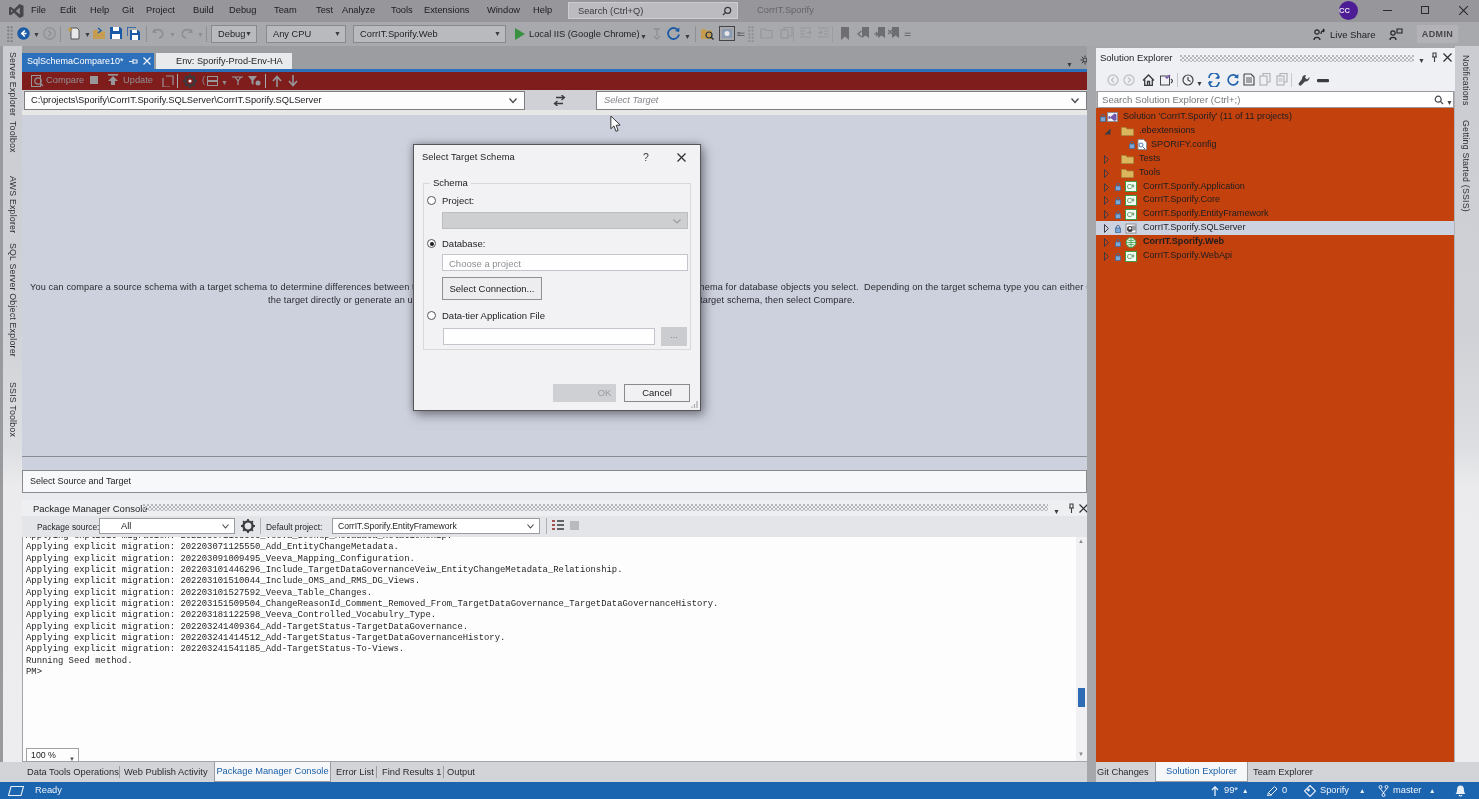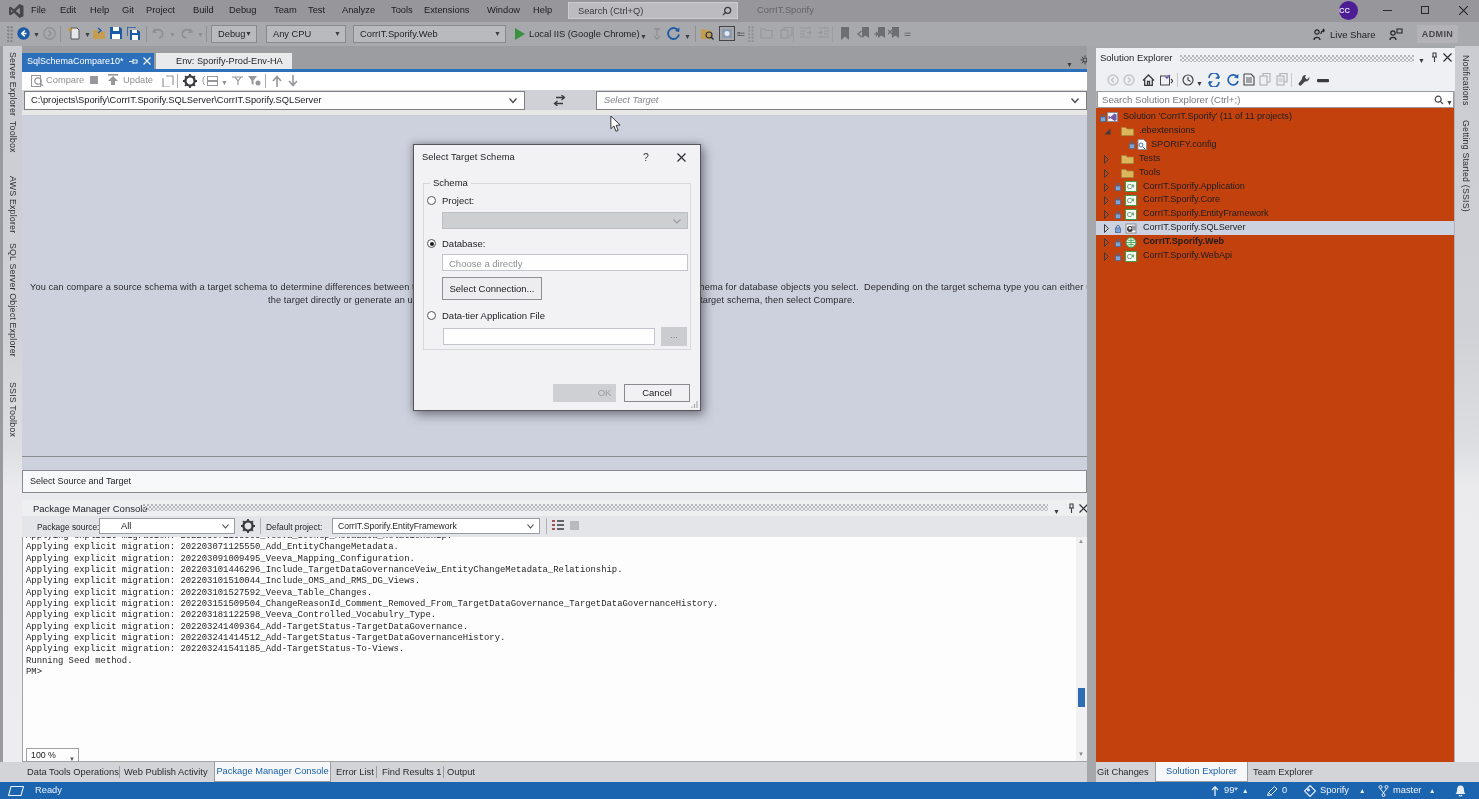--- a/index.html
+++ b/index.html
@@ -18,21 +18,21 @@
 .strip{top:46px;width:22px;height:736px;background:linear-gradient(180deg,#caccd1 0,#cfd1d6 280px,#dcdee1 400px,#ebebed 440px,#ededef 736px);}
 #lstrip{left:0;border-left:3px solid #9a9a9e;width:22px;}
 #rstrip{left:1455px;width:24px;border-left:none;}
 .vtxt{position:absolute;writing-mode:vertical-rl;font-size:8.8px;color:#2d2d31;left:5px;letter-spacing:.2px;}
 #rstrip .vtxt{left:6px;}
 
 #tabstrip{left:22px;top:46px;width:1065px;height:23px;background:#9b9da1;}
 #tab1{left:22px;top:53px;width:132px;height:16px;background:#2c6fba;color:#fff;font-size:9px;line-height:16px;padding-left:5px;}
 #tab2{left:156px;top:53px;width:136px;height:16px;background:#e9eaec;color:#1f1f23;font-size:9.2px;line-height:16px;padding-left:20px;}
 #blueline{left:22px;top:69px;width:1065px;height:3px;background:#2c6fba;}
-#cmprow{left:22px;top:72px;width:1065px;height:18px;background:#ffffff;font-size:9.3px;color:#909094;}
+#cmprow{left:22px;top:72px;width:1065px;height:18px;background:#7f1d1d;font-size:9.3px;color:#909094;}
 #pathrow{left:22px;top:90px;width:1065px;height:20px;background:#cfd1d7;}
 .combo{position:absolute;background:#fdfdfe;border:1px solid #7d7e82;font-size:9.3px;color:#222226;}
 
 #editor{left:22px;top:115px;width:1065px;height:342px;background:#cdd1dd;border-bottom:1px solid #8a8c92;}
 #edgap{left:22px;top:457px;width:1065px;height:13px;background:#cdd1dd;}
 #selbar{left:22px;top:470px;width:1065px;height:23px;background:#f7f8f9;border:1px solid #898b90;font-size:9px;color:#1e1e22;line-height:21px;padding-left:7px;}
 #belowsel{left:22px;top:493px;width:1065px;height:7px;background:#e9ebee;}
 .edline{position:absolute;font-size:9.2px;letter-spacing:.12px;color:#2a2a30;white-space:nowrap;}
 
 #pmc{left:22px;top:500px;width:1065px;height:262px;background:#fdfdfd;border:1px solid #a2a4a8;}
@@ -72,21 +72,21 @@
       <path d="M10.5 0 L5 5.2 L1.8 2.8 L0 3.6 L0 10.4 L1.8 11.2 L5 8.8 L10.5 14 L14.5 12.3 L14.5 1.7 Z M2 8.6 L2 5.4 L3.8 7 Z M6.8 7 L10.8 3.6 L10.8 10.4 Z" fill="#46464b"></path>
     </svg>
  <span class="mi" style="left:31px;">File</span>
  <span class="mi" style="left:60px;">Edit</span>
  <span class="mi" style="left:90px;">Help</span>
  <span class="mi" style="left:122px;">Git</span>
  <span class="mi" style="left:146px;">Project</span>
  <span class="mi" style="left:193px;">Build</span>
  <span class="mi" style="left:229px;">Debug</span>
  <span class="mi" style="left:274px;">Team</span>
- <span class="mi" style="left:308px;">Test</span>
+ <span class="mi" style="left:316px;">Test</span>
  <span class="mi" style="left:342px;">Analyze</span>
  <span class="mi" style="left:391px;">Tools</span>
  <span class="mi" style="left:424px;">Extensions</span>
  <span class="mi" style="left:487px;">Window</span>
  <span class="mi" style="left:533px;">Help</span>
  <div class="a" style="left:568px;top:2px;width:170px;height:17px;background:#bcbcc0;border:1px solid #cdcdd1;">
    <span class="a nw" style="left:9px;top:3px;font-size:9.3px;color:#3a3a3e;">Search (Ctrl+Q)</span>
    <svg class="a" style="right:5px;top:3px;" width="10" height="10" viewBox="0 0 10 10">
         <circle cx="5.7" cy="4.3" r="3" fill="none" stroke="#3a3a3e" stroke-width="1.3"></circle>
         <path d="M3.4 6.6 L1 9" stroke="#3a3a3e" stroke-width="1.3"></path>
@@ -653,21 +653,21 @@
  <span class="dl" style="left:28px;top:50px;">Project:</span>
  <div class="a" style="left:28px;top:67px;width:246px;height:17px;background:#cecfd1;border:1px solid #bdbec2;">
       <svg class="a" style="right:6px;top:6px;" width="8" height="5" viewBox="0 0 8 5">
         <path d="M0.5 0.5 L4 4 L7.5 0.5" fill="none" stroke="#9a9a9e" stroke-width="1.1"></path>
       </svg>
     </div>
  <div class="radio" style="left:13px;top:94px;"></div>
  <div class="a" style="left:15.5px;top:96.5px;width:4px;height:4px;border-radius:50%;background:#1c1c20;"></div>
  <span class="dl" style="left:28px;top:93px;">Database:</span>
  <div class="din" style="left:28px;top:109px;width:246px;height:17px;">
-      <span class="dl nw" style="left:6px;top:3px;color:#8e9094;">Choose a directly</span>
+      <span class="dl nw" style="left:6px;top:3px;color:#8e9094;">Choose a project</span>
     </div>
  <div class="a" style="left:28px;top:132px;width:100px;height:23px;background:#ededef;border:1px solid #8f9094;text-align:center;line-height:21px;font-size:9.5px;color:#1b1b1f;">Select Connection...</div>
  <div class="radio" style="left:13px;top:166px;"></div>
  <span class="dl" style="left:28px;top:165px;">Data-tier Application File</span>
  <div class="din" style="left:29px;top:183px;width:212px;height:17px;"></div>
  <div class="a" style="left:247px;top:182px;width:26px;height:19px;background:#cbcccf;color:#7e7e82;text-align:center;line-height:16px;font-size:9px;">...</div>
  <div class="a" style="left:139px;top:239px;width:63px;height:18px;background:#cfd0d3;color:#9b9b9f;text-align:center;line-height:18px;font-size:9.5px;padding-left:40px;">OK</div>
  <div class="a" style="left:210px;top:239px;width:66px;height:18px;background:#f1f1f3;border:1px solid #8a8a8e;color:#1b1b1f;text-align:center;line-height:16px;font-size:9.5px;">Cancel</div>
  <svg class="a" style="right:2px;bottom:2px;" width="7" height="7" viewBox="0 0 7 7">
       <path d="M6 0 V7 M3.5 3 V7 M1 5.5 V7" stroke="#a9a9ad" stroke-width="1.2"></path>

